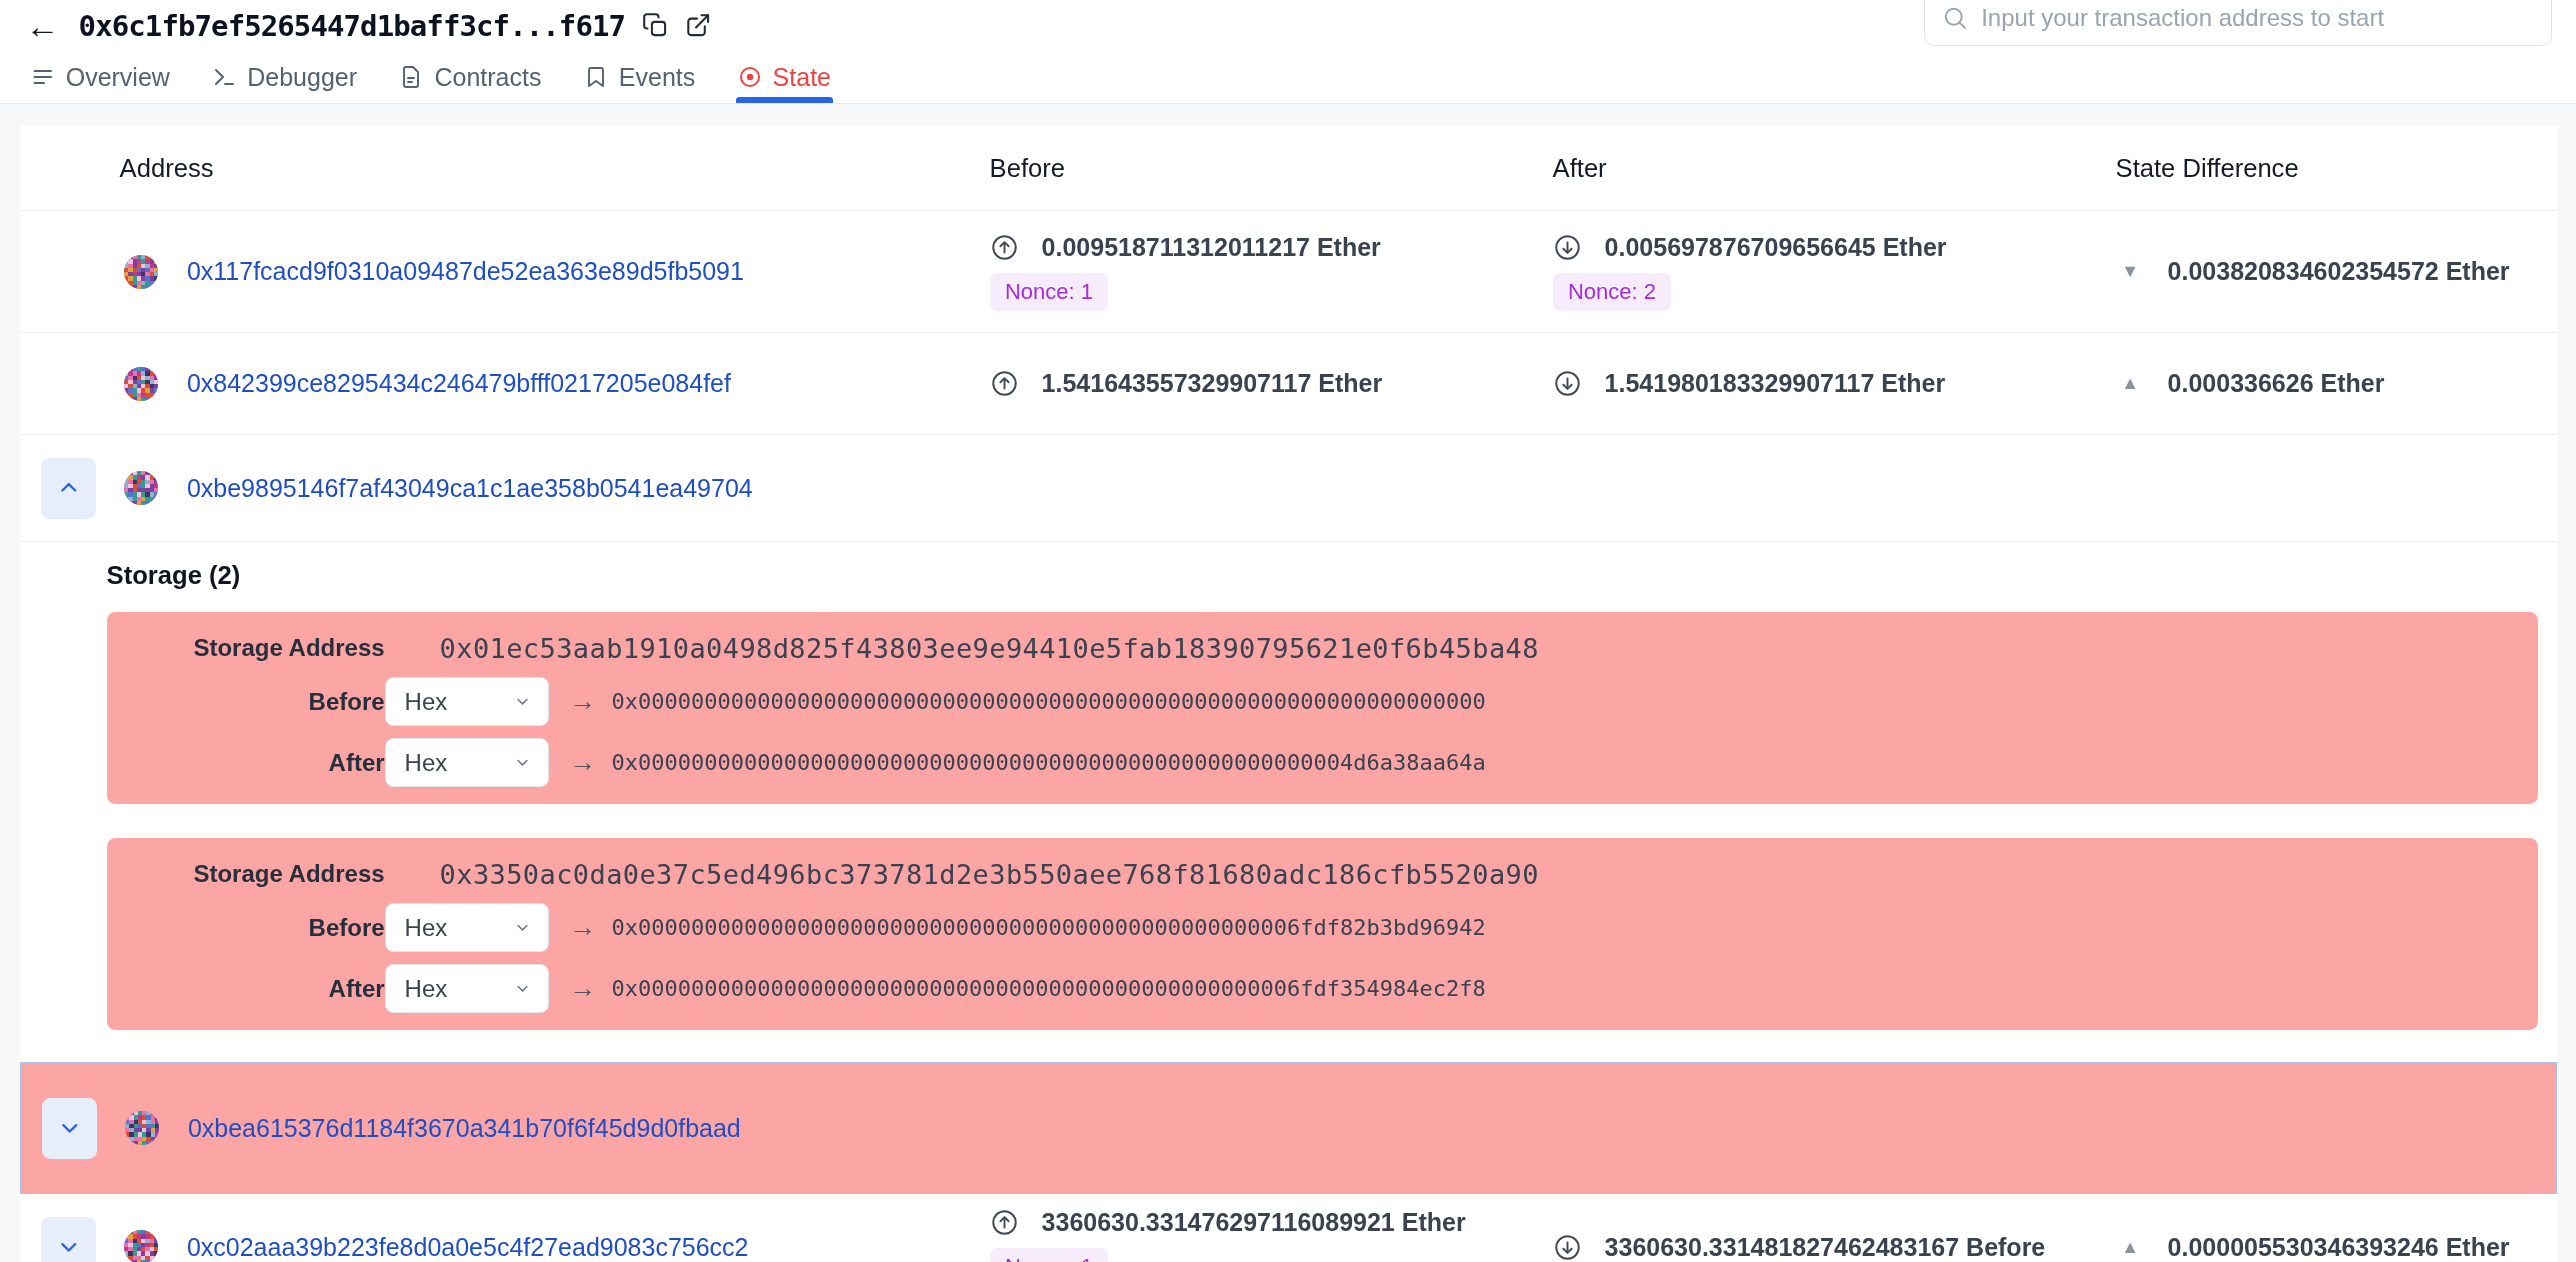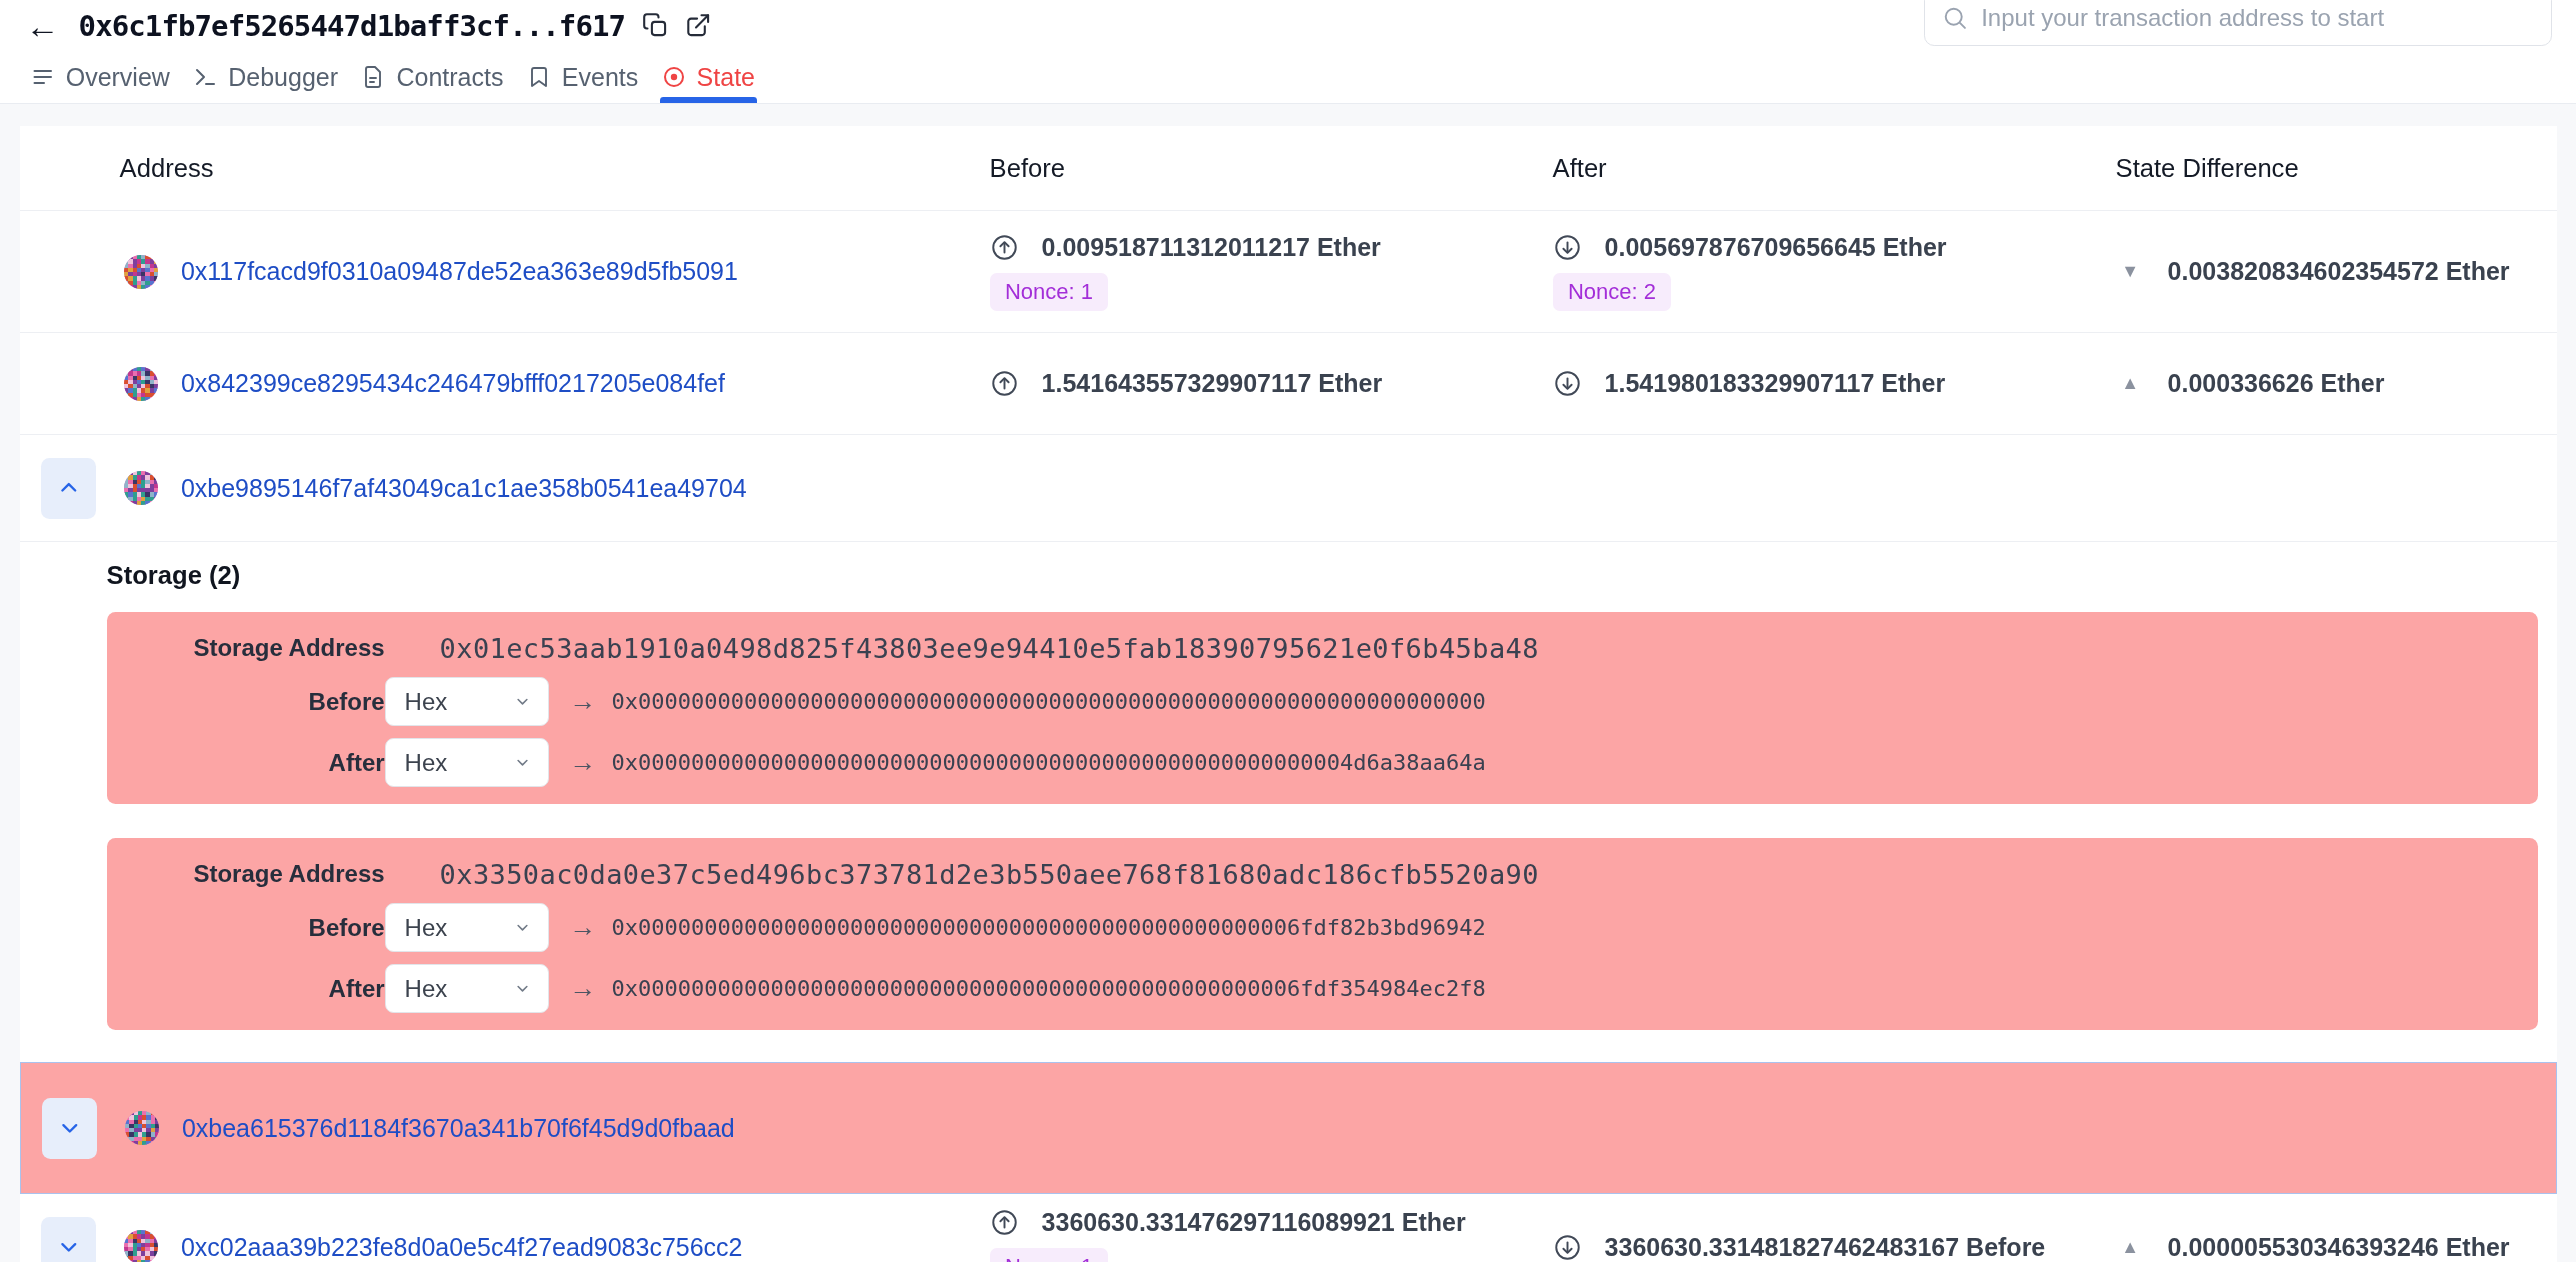--- a/index.html
+++ b/index.html
@@ -62,21 +62,21 @@
   }
   .search input::placeholder { color: #9aa3b0; }
 
   
   .tabbar {
     height: 53px;
     background: #fff;
     display: flex;
     align-items: stretch;
     padding-left: 29px;
-    gap: 20px;
+    gap: 39px;
     border-bottom: 0.9px solid #e9ecf1;
   }
   .tab {
     position: relative;
     display: flex;
     align-items: center;
     gap: 11px;
     font-size: 25px;
     color: #566170;
     cursor: pointer;
@@ -127,21 +127,21 @@
   .avatar {
     width: 34px; height: 34px;
     flex: none;
     border-radius: 50%;
     overflow: hidden;
     margin-left: 28px;
     background: #d8c;
   }
   .avatar svg { display: block; }
   .alink {
-    margin-left: 23px;
+    margin-left: 29px;
     font-size: 25px;
     color: #1e4dc5;
     text-decoration: none;
     cursor: pointer;
     white-space: nowrap;
   }
 
   .c-val { display: flex; flex-direction: column; justify-content: center; align-items: flex-start; }
   .vline { display: flex; align-items: center; gap: 23px; }
   .circ { display: inline-flex; color: #414957; }

